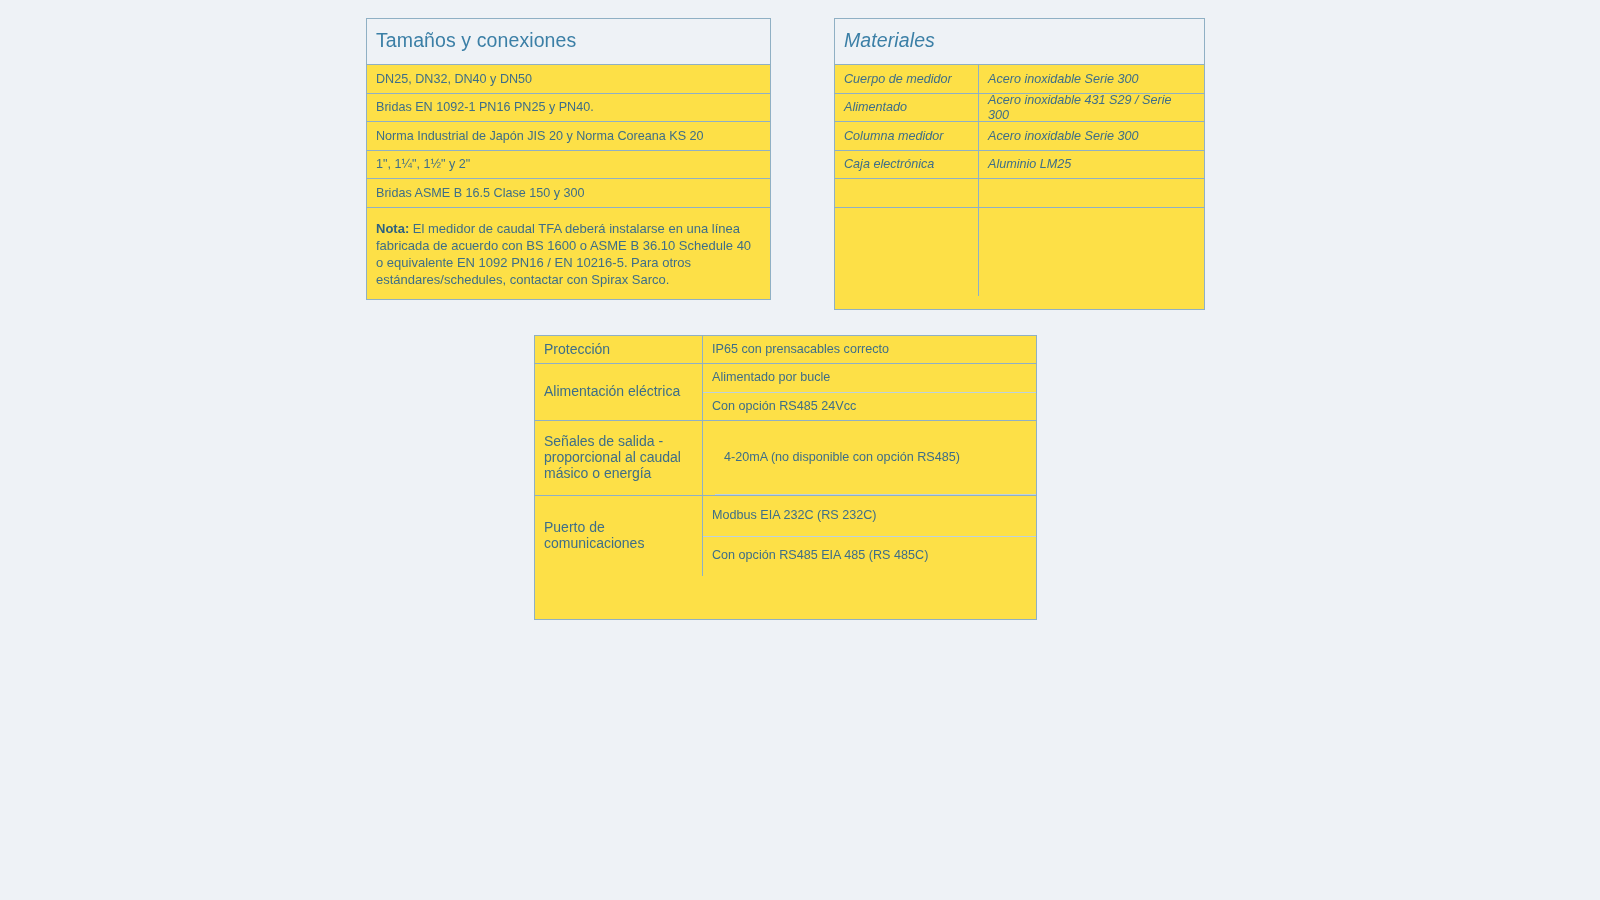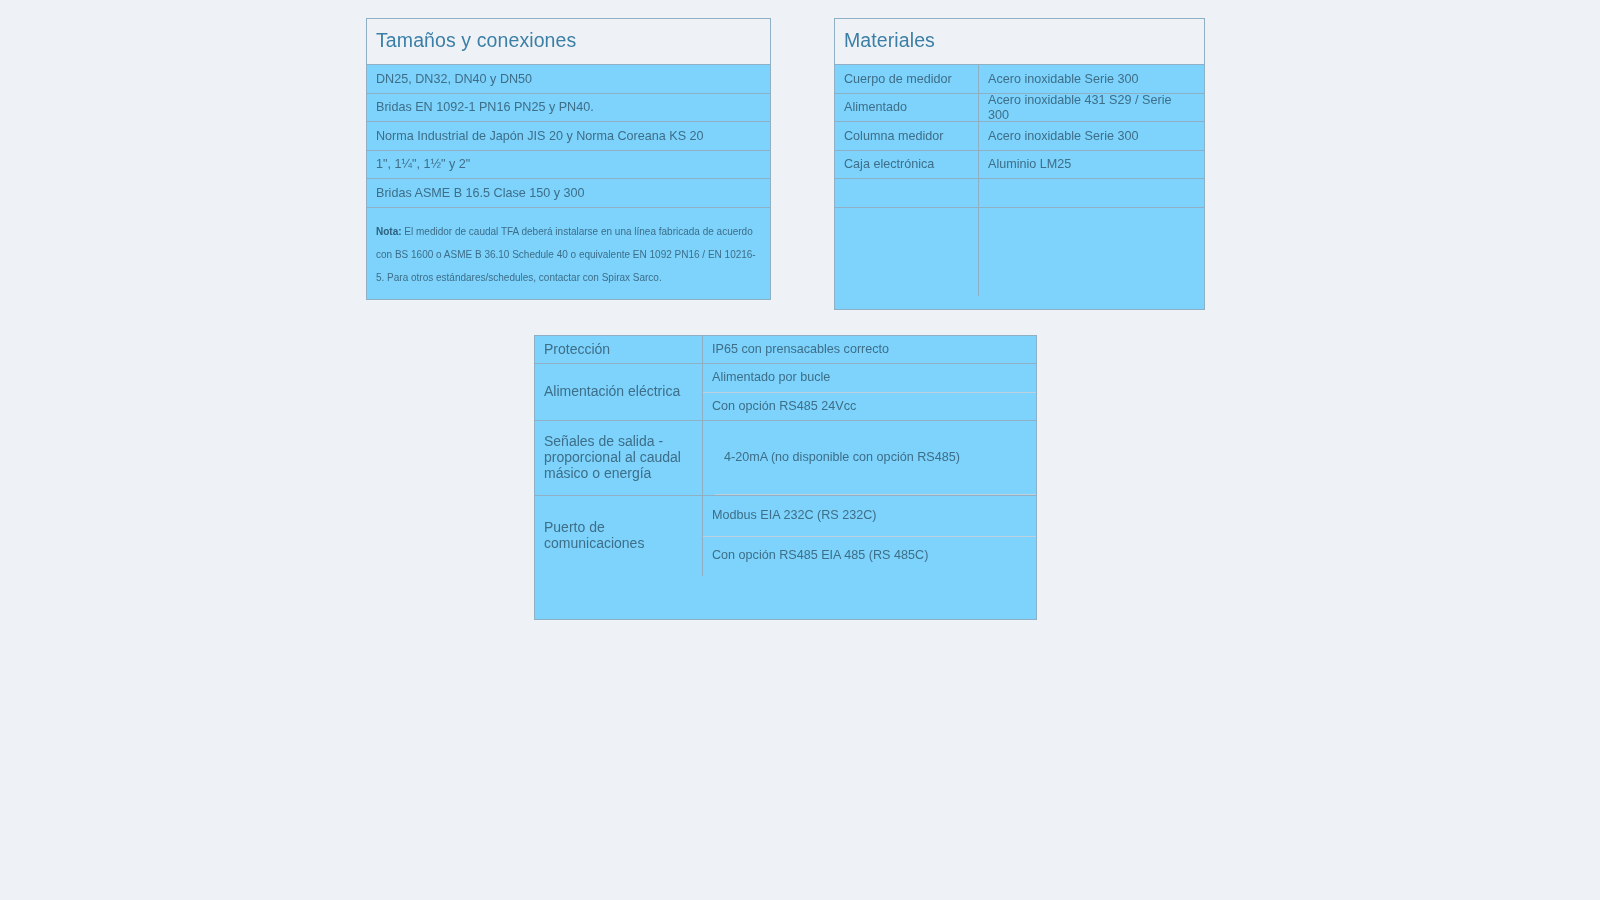--- a/index.html
+++ b/index.html
@@ -16,21 +16,21 @@
     position: relative;
     width: 1600px;
     height: 900px;
     background: #eef2f6;
   }
 
   
   .spec-table {
     position: absolute;
     box-sizing: border-box;
-    background: #7dd3fc;
+    background: #fde047;
     border: 1px solid #8fb0c4;
   }
 
   .spec-header {
     box-sizing: border-box;
     border-bottom: 1px solid #8fb0c4;
     padding: 11px 9px 12px 9px;
     background: #eef2f6;
   }
   .spec-header-title {
@@ -64,22 +64,22 @@
   }
   .cell.label-col {
     border-right: 1px solid #8fb0c4;
   }
   .cell.empty { min-height: 28px; }
 
   .note-cell {
     box-sizing: border-box;
     padding: 12px 9px 11px 9px;
     color: #3e6e88;
-    font-size: 10px;
-    line-height: 23px;
+    font-size: 13px;
+    line-height: 17px;
   }
   .note-cell b {
     color: #2e6180;
     font-weight: 700;
   }
 
   
   #tbl-sizes {
     left: 366px;
     top: 18px;
@@ -89,20 +89,21 @@
   #tbl-sizes .spec-header { height: 46px; padding-top: 10px; }
   #tbl-sizes .row { height: 28.6px; }
   #tbl-sizes .cell { width: 100%; }
 
   
   #tbl-materials {
     left: 834px;
     top: 18px;
     width: 371px;
     height: 292px;
+    font-style: italic;
   }
   #tbl-materials .spec-header { height: 46px; padding-top: 10px; }
   #tbl-materials .row { height: 28.6px; }
   #tbl-materials .cell.label-col { width: 144px; flex: none; }
   #tbl-materials .cell.value-col { flex: 1; }
   #tbl-materials .row.tall { height: 88px; }
 
   
   #tbl-tech {
     left: 534px;

